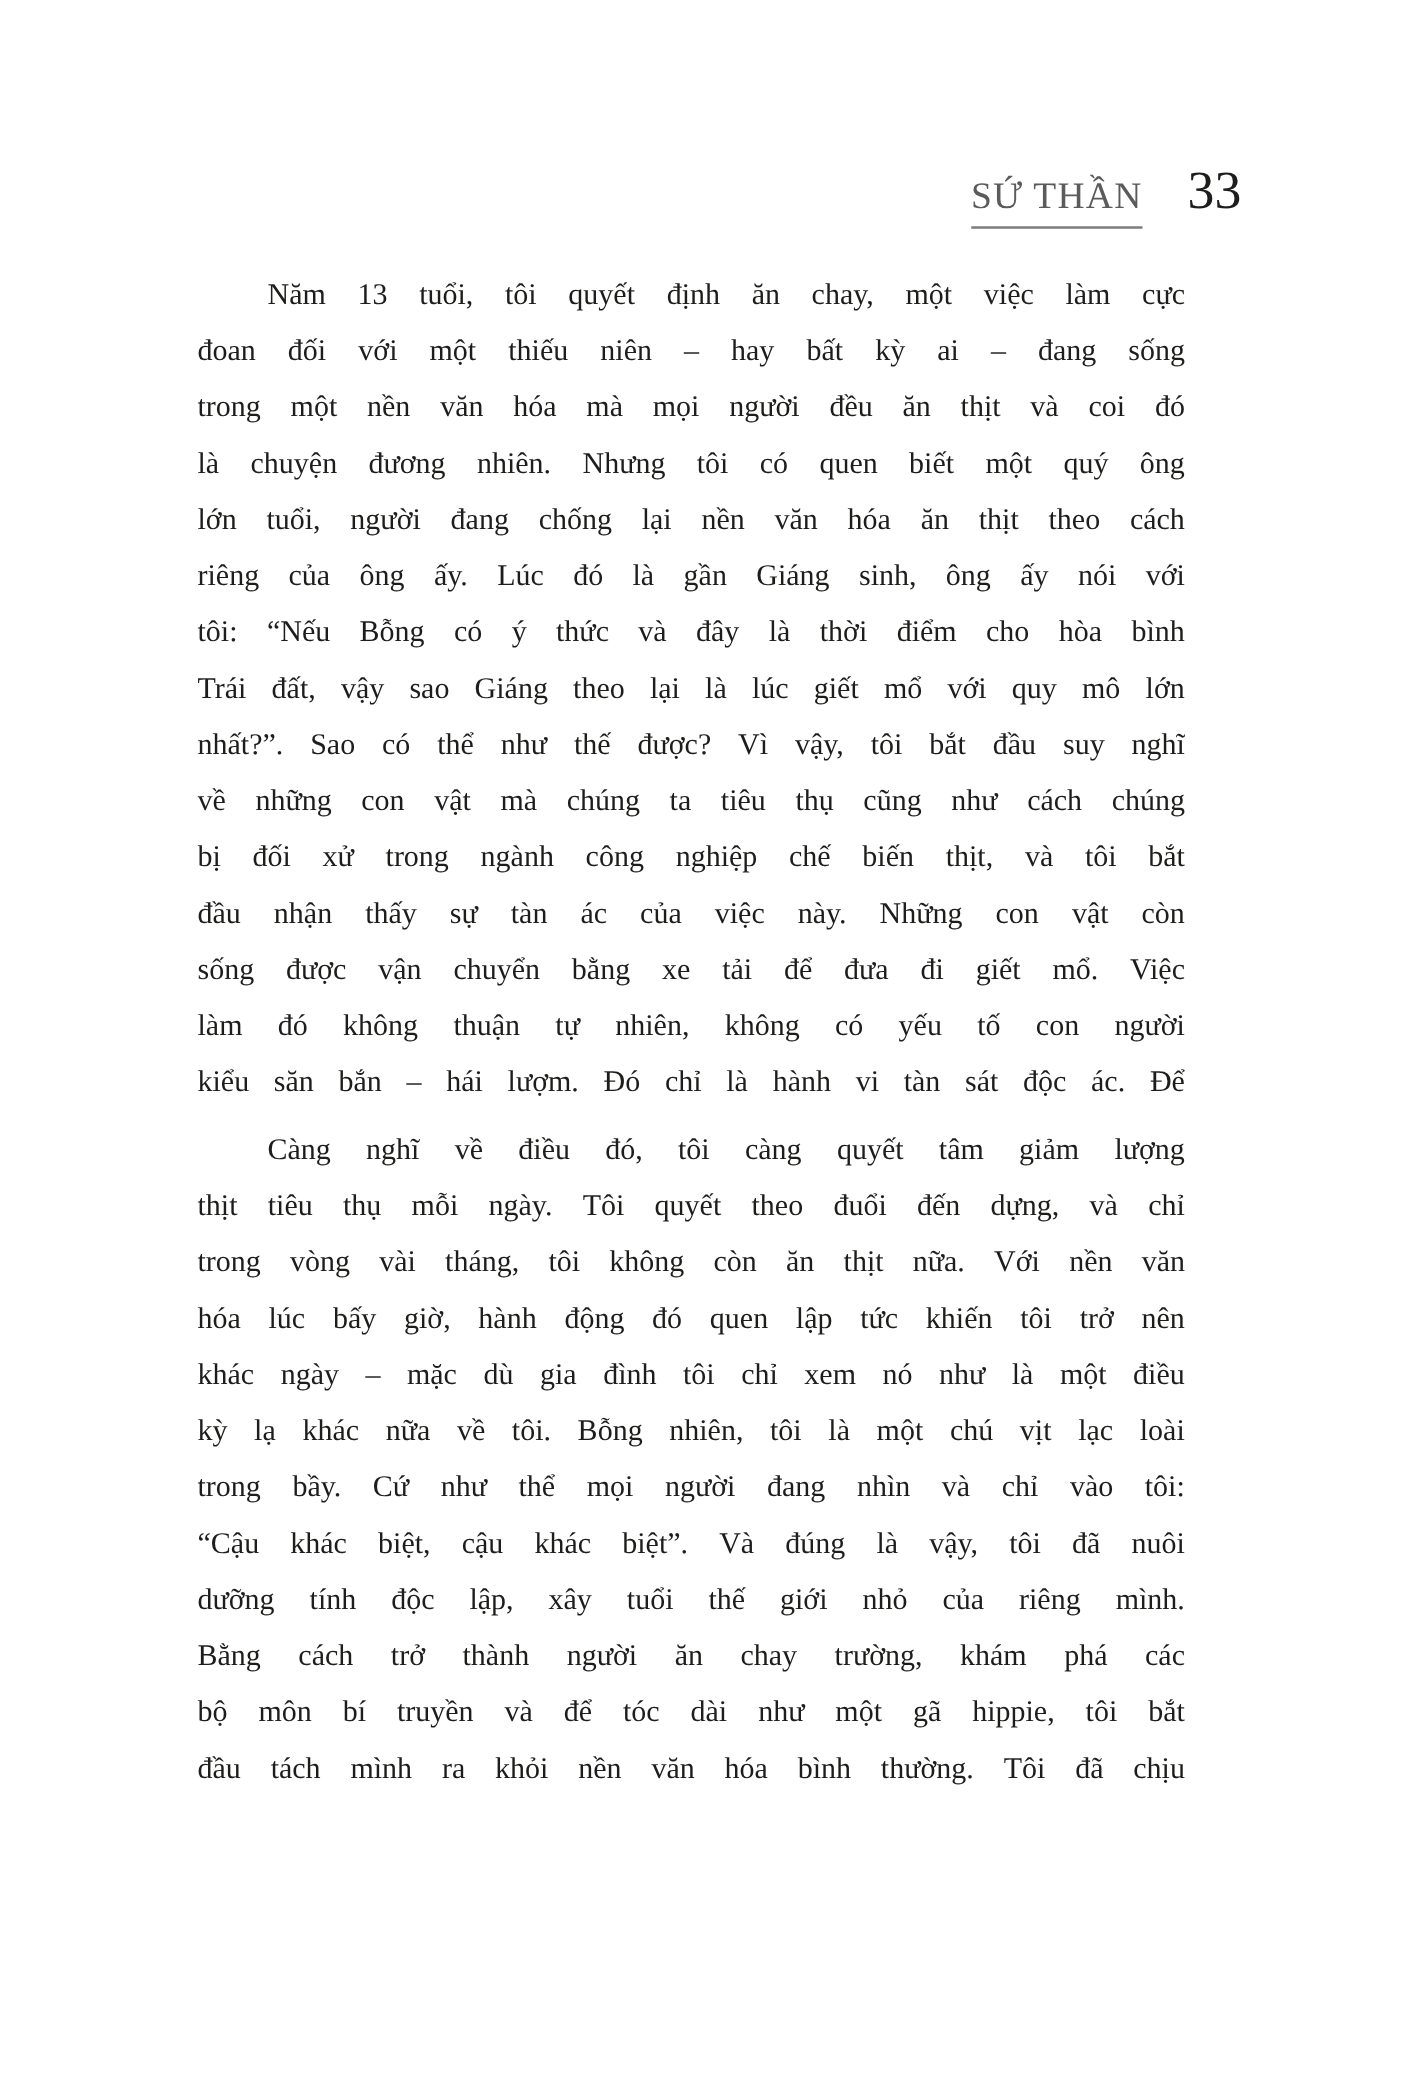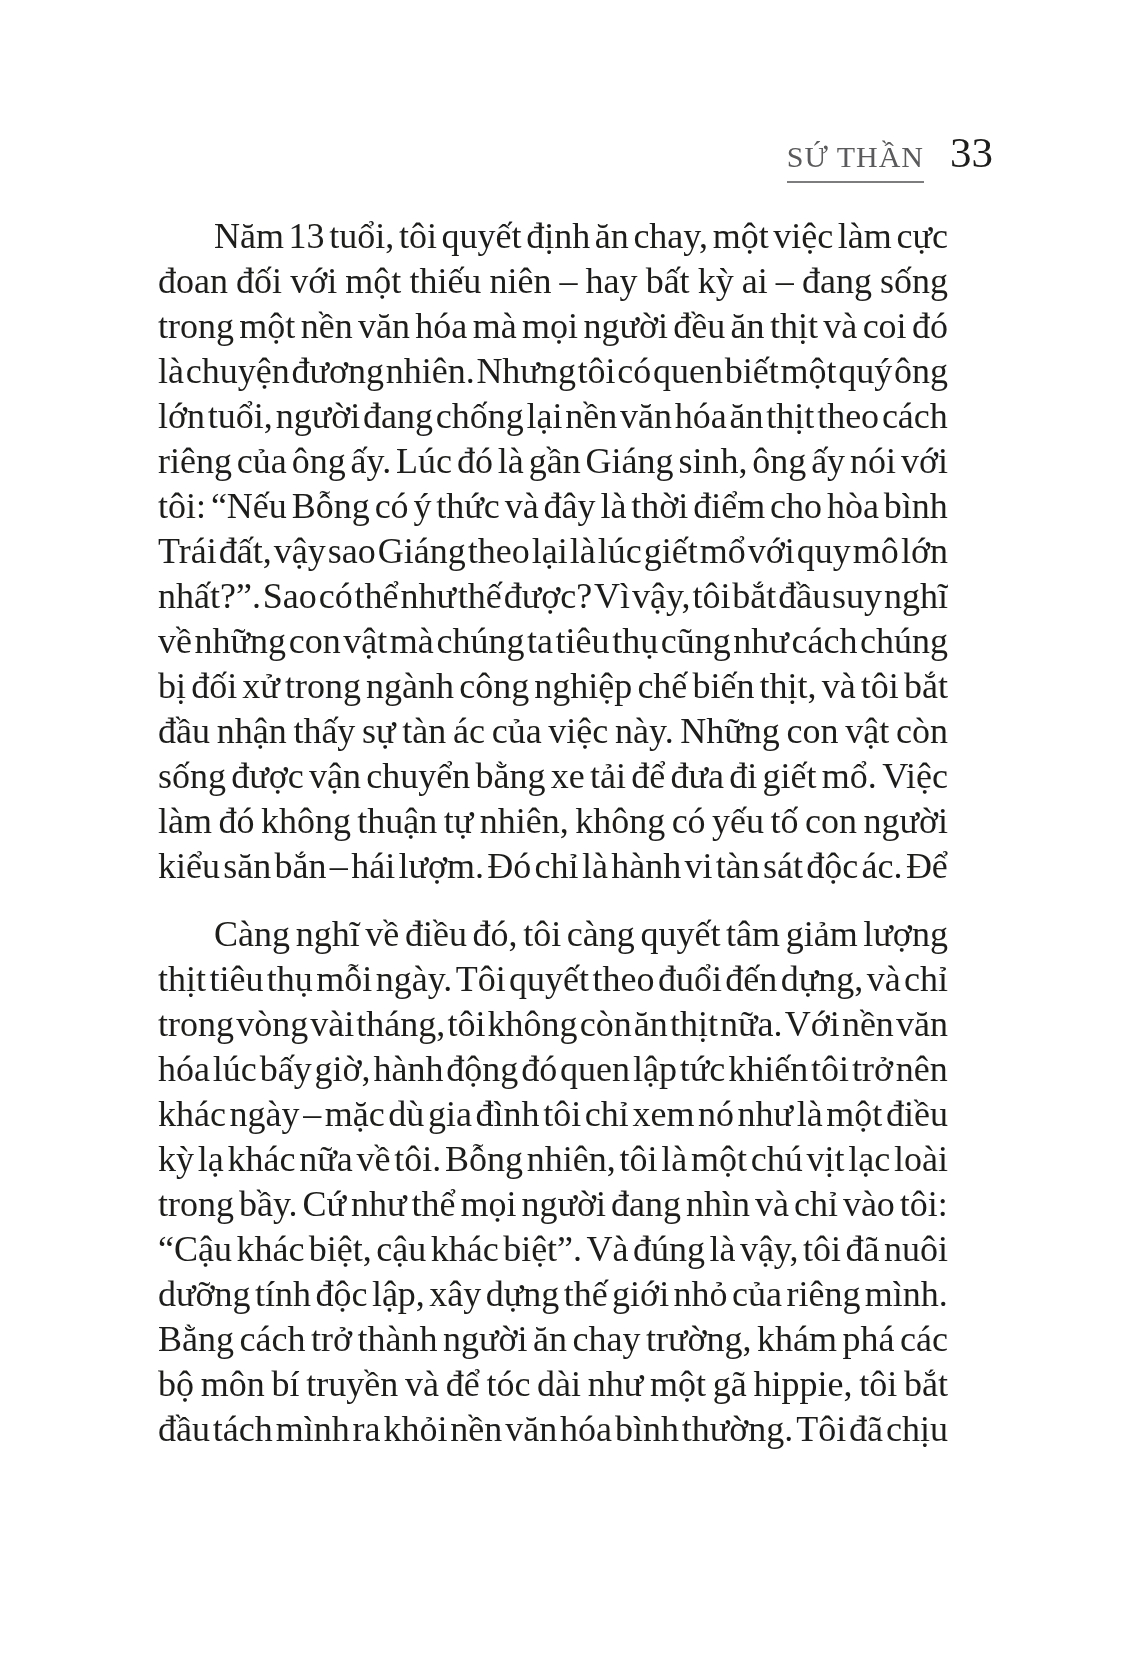--- a/index.html
+++ b/index.html
@@ -21,21 +21,21 @@
   }
   
   .header {
     position: absolute;
     top: 136px;
     left: 0;
     right: 133px;
     display: flex;
     justify-content: flex-end;
     align-items: baseline;
-    gap: 26px;
+    gap: 36px;
   }
   .running-title-wrap {
     border-bottom: 2px solid var(--rule);
     padding-bottom: 9px;
   }
   .running-title {
     font-size: 30px;
     line-height: 30px;
     letter-spacing: 1px;
     color: var(--header);
@@ -47,25 +47,25 @@
     color: var(--text);
   }
   
   .content {
     position: absolute;
     top: 214px;
     left: 158px;
     width: 790px;
   }
   .para { width: 100%; }
-  .para + .para { margin-top: 23px; }
+  .para + .para { margin-top: 9px; }
   .pline {
     height: 45px;
     line-height: 45px;
-    font-size: 36px;
+    font-size: 24px;
     overflow: hidden;
     white-space: nowrap;
   }
   .pline.just {
     display: flex;
     justify-content: space-between;
   }
   .pline.just span { flex: 0 0 auto; }
   .pline.indent { padding-left: 56px; }
 </style>
@@ -438,21 +438,21 @@
           <span>tôi</span>
           <span>đã</span>
           <span>nuôi</span>
         </div>
         <div class="pline just">
           <span>dưỡng</span>
           <span>tính</span>
           <span>độc</span>
           <span>lập,</span>
           <span>xây</span>
-          <span>dựng</span>
+          <span>tuổi</span>
           <span>thế</span>
           <span>giới</span>
           <span>nhỏ</span>
           <span>của</span>
           <span>riêng</span>
           <span>mình.</span>
         </div>
         <div class="pline just">
           <span>Bằng</span>
           <span>cách</span>

